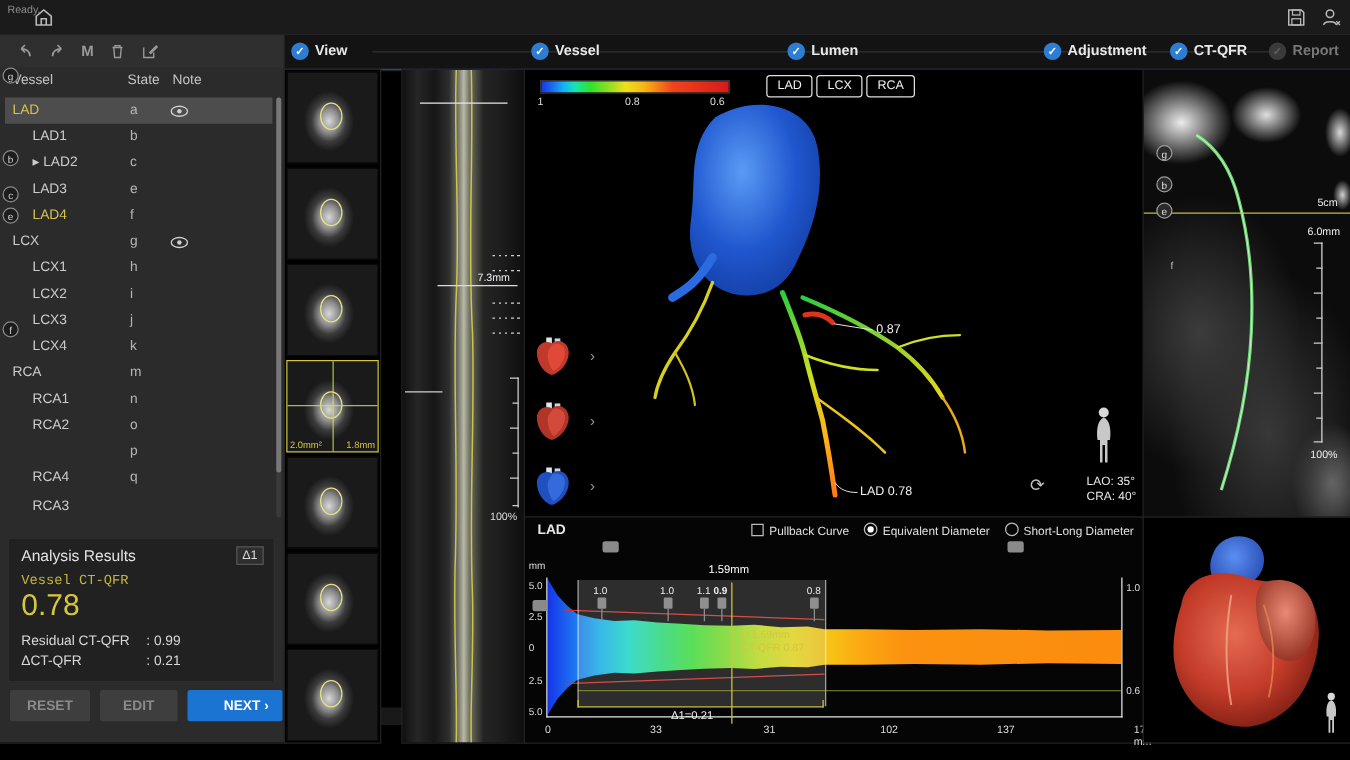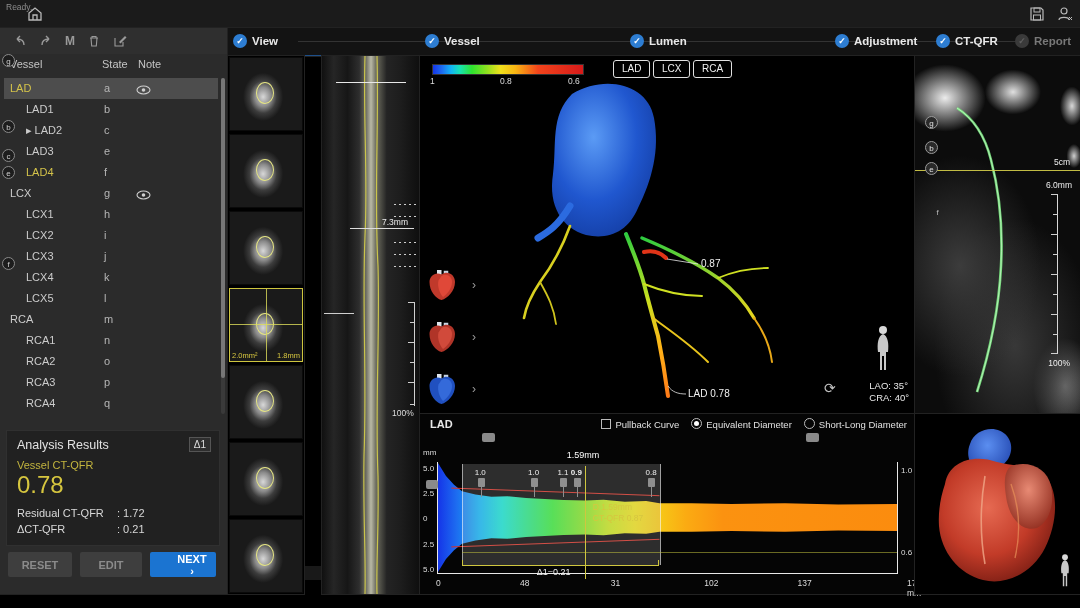--- a/index.html
+++ b/index.html
@@ -20,21 +20,21 @@
   .vrow.sel{background:#4d4d4d;}
   .vrow .nm{position:absolute;}
   .vrow.yel .nm{color:#d4c34a;}
   .vrow .st{position:absolute;left:100px;color:#b5b5b5;}
   .vrow .eye{position:absolute;left:132px;top:4px;width:16px;height:13px;}
   #vscroll{position:absolute;right:3px;top:50px;width:4px;height:336px;background:#3a3a3a;border-radius:2px;}
   #vscroll .thumb{position:absolute;top:0;width:4px;height:300px;background:#777;border-radius:2px;}
   #analysis{position:absolute;left:6px;top:402px;width:214px;height:116px;background:#212121;border:1px solid #303030;box-sizing:border-box;}
   #analysis .ttl{position:absolute;left:10px;top:7px;font-size:12.5px;color:#e2e2e2;}
   #analysis .badge{position:absolute;right:8px;top:6px;font-size:10px;color:#ddd;border:1px solid #555;background:#2e2e2e;padding:0 4px;line-height:13px;}
-  #analysis .vlabel{position:absolute;left:10px;top:28px;font-size:11px;color:#c2b43e;}
+  #analysis .vlabel{position:absolute;left:10px;top:28px;font-size:11px;color:#c2b43e;font-family:Liberation Mono, monospace;}
   #analysis .vvalue{position:absolute;left:10px;top:40px;font-size:24px;color:#d6c63f;}
   #analysis .arow{position:absolute;left:10px;font-size:11px;color:#d8d8d8;width:194px;}
   #analysis .arow .av{position:absolute;left:100px;}
   #action-row{position:absolute;left:0;top:524px;width:228px;height:26px;}
   .abtn{position:absolute;top:0;height:25px;border:none;border-radius:2px;font-size:11px;font-weight:bold;
         font-family:"Liberation Sans",sans-serif;background:#3e3e3e;color:#8b8b8b;}
   .abtn.primary{background:#1b74d1;color:#fff;}
   
   #tabbar{left:228px;top:28px;width:852px;height:28px;background:#131313;border-bottom:1px solid #1d4f8a;}
   #tabline{position:absolute;left:70px;top:13px;width:730px;height:1px;background:#333;}
@@ -216,65 +216,61 @@
         </div>
         <div class="vrow">
           <span class="nm" style="left: 22px;">LCX3</span>
           <span class="st">j</span>
         </div>
         <div class="vrow">
           <span class="nm" style="left: 22px;">LCX4</span>
           <span class="st">k</span>
         </div>
         <div class="vrow">
-          <span class="nm" style="left: 22px;">LCX5</span>
-          <span class="st">l</span>
-        </div>
-        <div class="vrow">
           <span class="nm" style="left: 6px;">RCA</span>
           <span class="st">m</span>
         </div>
         <div class="vrow">
           <span class="nm" style="left: 22px;">RCA1</span>
           <span class="st">n</span>
         </div>
         <div class="vrow">
           <span class="nm" style="left: 22px;">RCA2</span>
           <span class="st">o</span>
         </div>
         <div class="vrow">
-          <span class="nm" style="left: 22px;">RCA3</span>
+          <span class="nm" style="left: 22px; margin-top: 44px;">RCA3</span>
           <span class="st">p</span>
         </div>
         <div class="vrow">
           <span class="nm" style="left: 22px;">RCA4</span>
           <span class="st">q</span>
         </div>
       </div>
     <div id="vscroll">
         <div class="thumb"></div>
       </div>
 
     <div id="analysis">
       <div class="ttl">Analysis Results</div>
       <div class="badge">Δ1</div>
       <div class="vlabel">Vessel CT-QFR</div>
       <div class="vvalue">0.78</div>
       <div class="arow" style="top:76px;">
-        <span>Residual CT-QFR</span><span class="av">: 1.72</span>
+        <span>Residual CT-QFR</span><span class="av">: 0.99</span>
       </div>
       <div class="arow" style="top:92px;">
         <span>ΔCT-QFR</span><span class="av">: 0.21</span>
       </div>
     </div>
 
     <div id="action-row">
       <button class="abtn" style="left:8px;width:64px;">RESET</button>
       <button class="abtn" style="left:80px;width:62px;">EDIT</button>
-      <button class="abtn primary" style="left:150px;width:66px;padding-left:24px;">NEXT ›</button>
+      <button class="abtn primary" style="left:150px;width:76px;padding-left:24px;">NEXT ›</button>
     </div>
   </div>
 
   <div id="tabbar" class="panel">
     <div id="tabline"></div>
     <div id="tabs">
         <div class="tab" style="left: 5px;">
           <span class="chk">✓</span>
           <span>View</span>
         </div>
@@ -469,21 +465,21 @@
           <path d="M0.0,1.0 L8.0,14.1 L16.0,22.8 L24.0,29.3 L37.4,32.6 L53.4,34.8 L69.4,34.2 L88.1,35.9 L106.7,37.0 L125.4,38.1 L146.8,38.6 L165.5,37.8 L186.8,39.7 L208.2,39.1 L221.5,41.3 L253.5,41.3 L293.5,41.9 L346.9,41.3 L400.3,42.4 L459.0,41.9 L459.0,69.1 L400.3,68.6 L346.9,69.7 L293.5,69.1 L253.5,69.7 L221.5,69.7 L208.2,71.8 L186.8,71.3 L165.5,73.2 L146.8,72.4 L125.4,72.9 L106.7,74.0 L88.1,75.1 L69.4,76.8 L53.4,76.2 L37.4,78.4 L24.0,81.7 L16.0,88.2 L8.0,96.9 L0.0,110.0 Z" fill="url(#bandGrad)"></path>
           <path d="M13.343023255813954,26.069999999999997 L221.49418604651163,33.7" stroke="#d93025" stroke-width="1" fill="none"></path>
           <path d="M13.343023255813954,84.93 L221.49418604651163,77.3" stroke="#d93025" stroke-width="1" fill="none"></path>
         </svg>
       </div>
     <div class="axis" style="left:17px;top:48px;width:1px;height:112px;"></div>
     <div class="axis" style="left:477px;top:48px;width:1px;height:112px;"></div>
     <div class="axis" style="left:17px;top:159px;width:461px;height:1px;"></div>
     <div id="xlabels">
         <span class="xl" style="left: 16px;">0</span>
-        <span class="xl" style="left: 100.064px;">48</span>
+        <span class="xl" style="left: 100.064px;">33</span>
         <span class="xl" style="left: 190.797px;">31</span>
         <span class="xl" style="left: 284.198px;">102</span>
         <span class="xl" style="left: 377.599px;">137</span>
         <span class="xl" style="left: 487px;">172 mm</span>
       </div>
       <div id="ylabels">
         <span class="yl" style="top: 34px;">mm</span>
         <span class="yl" style="top: 50.22px;">5.0</span>
         <span class="yl" style="top: 74.64px;">2.5</span>
         <span class="yl" style="top: 100.17px;">0</span>

